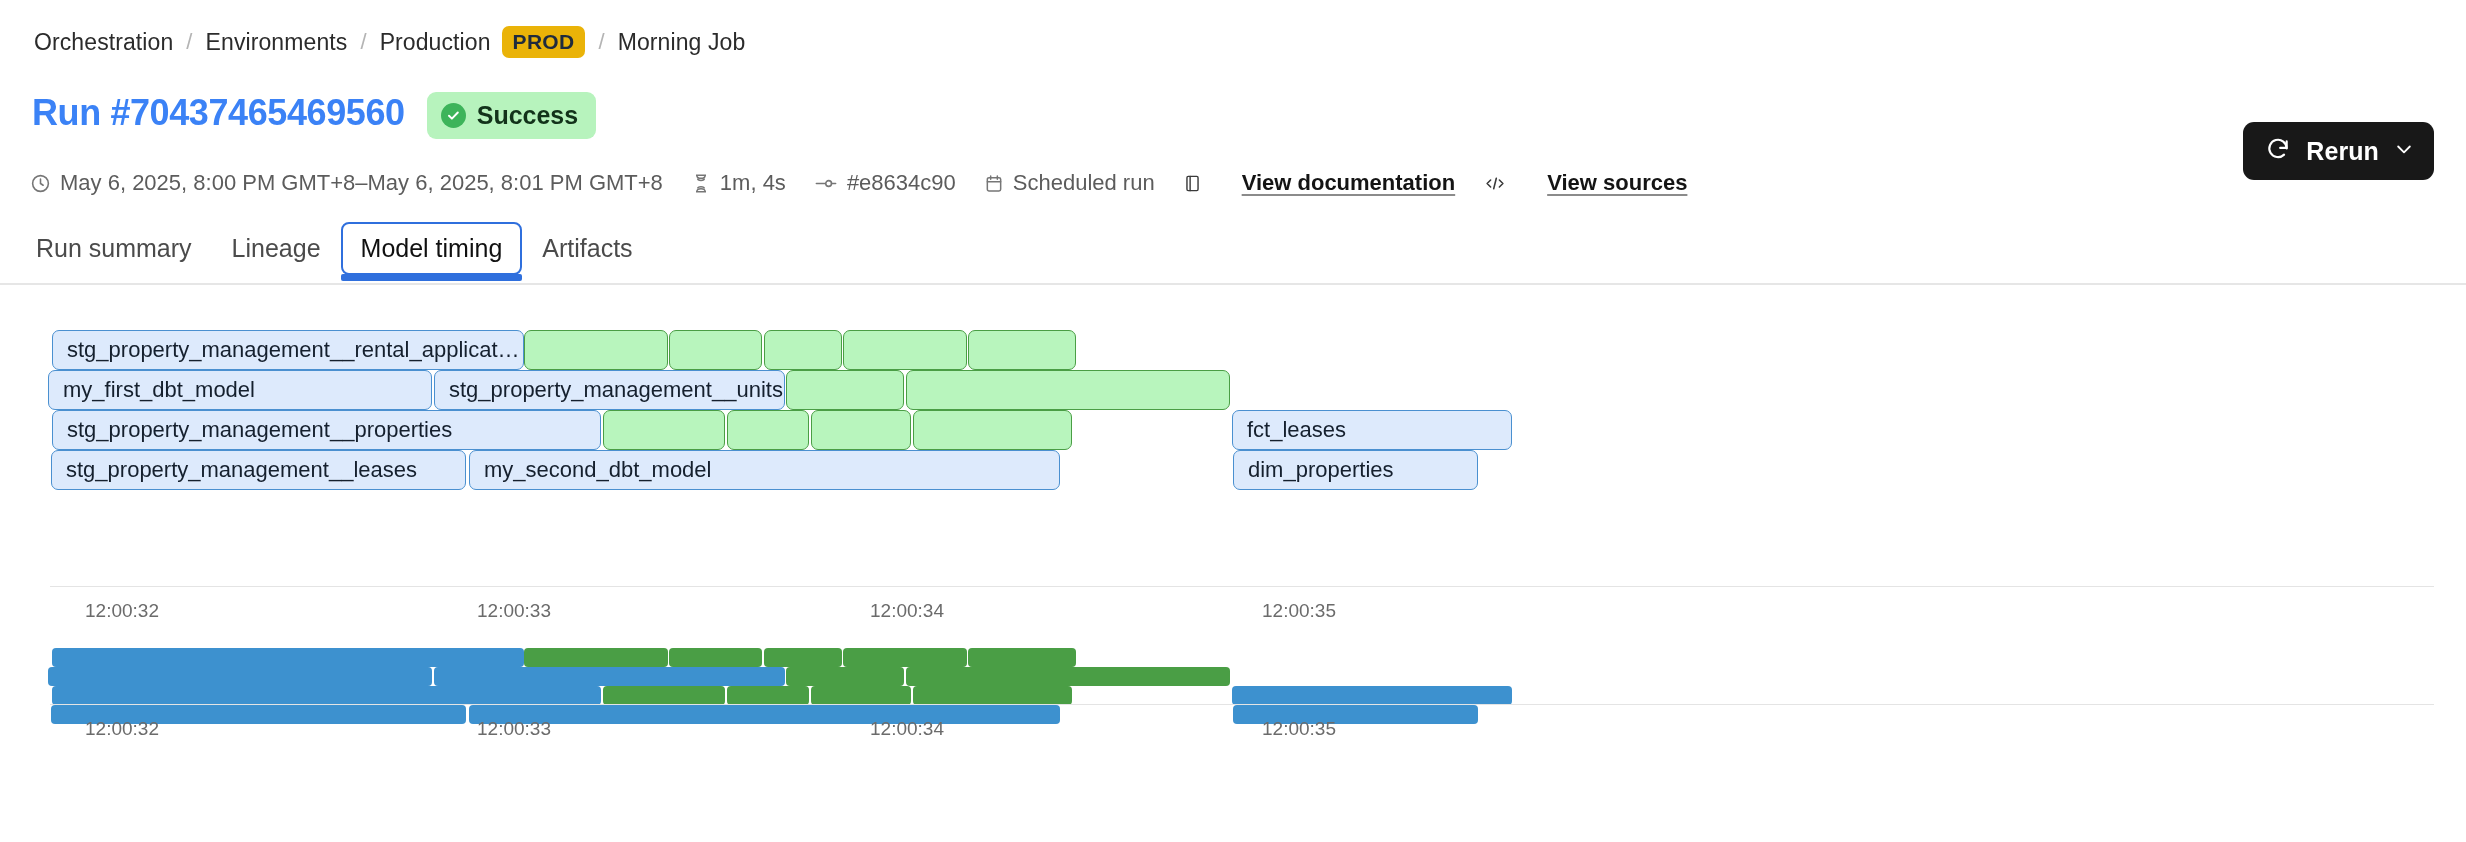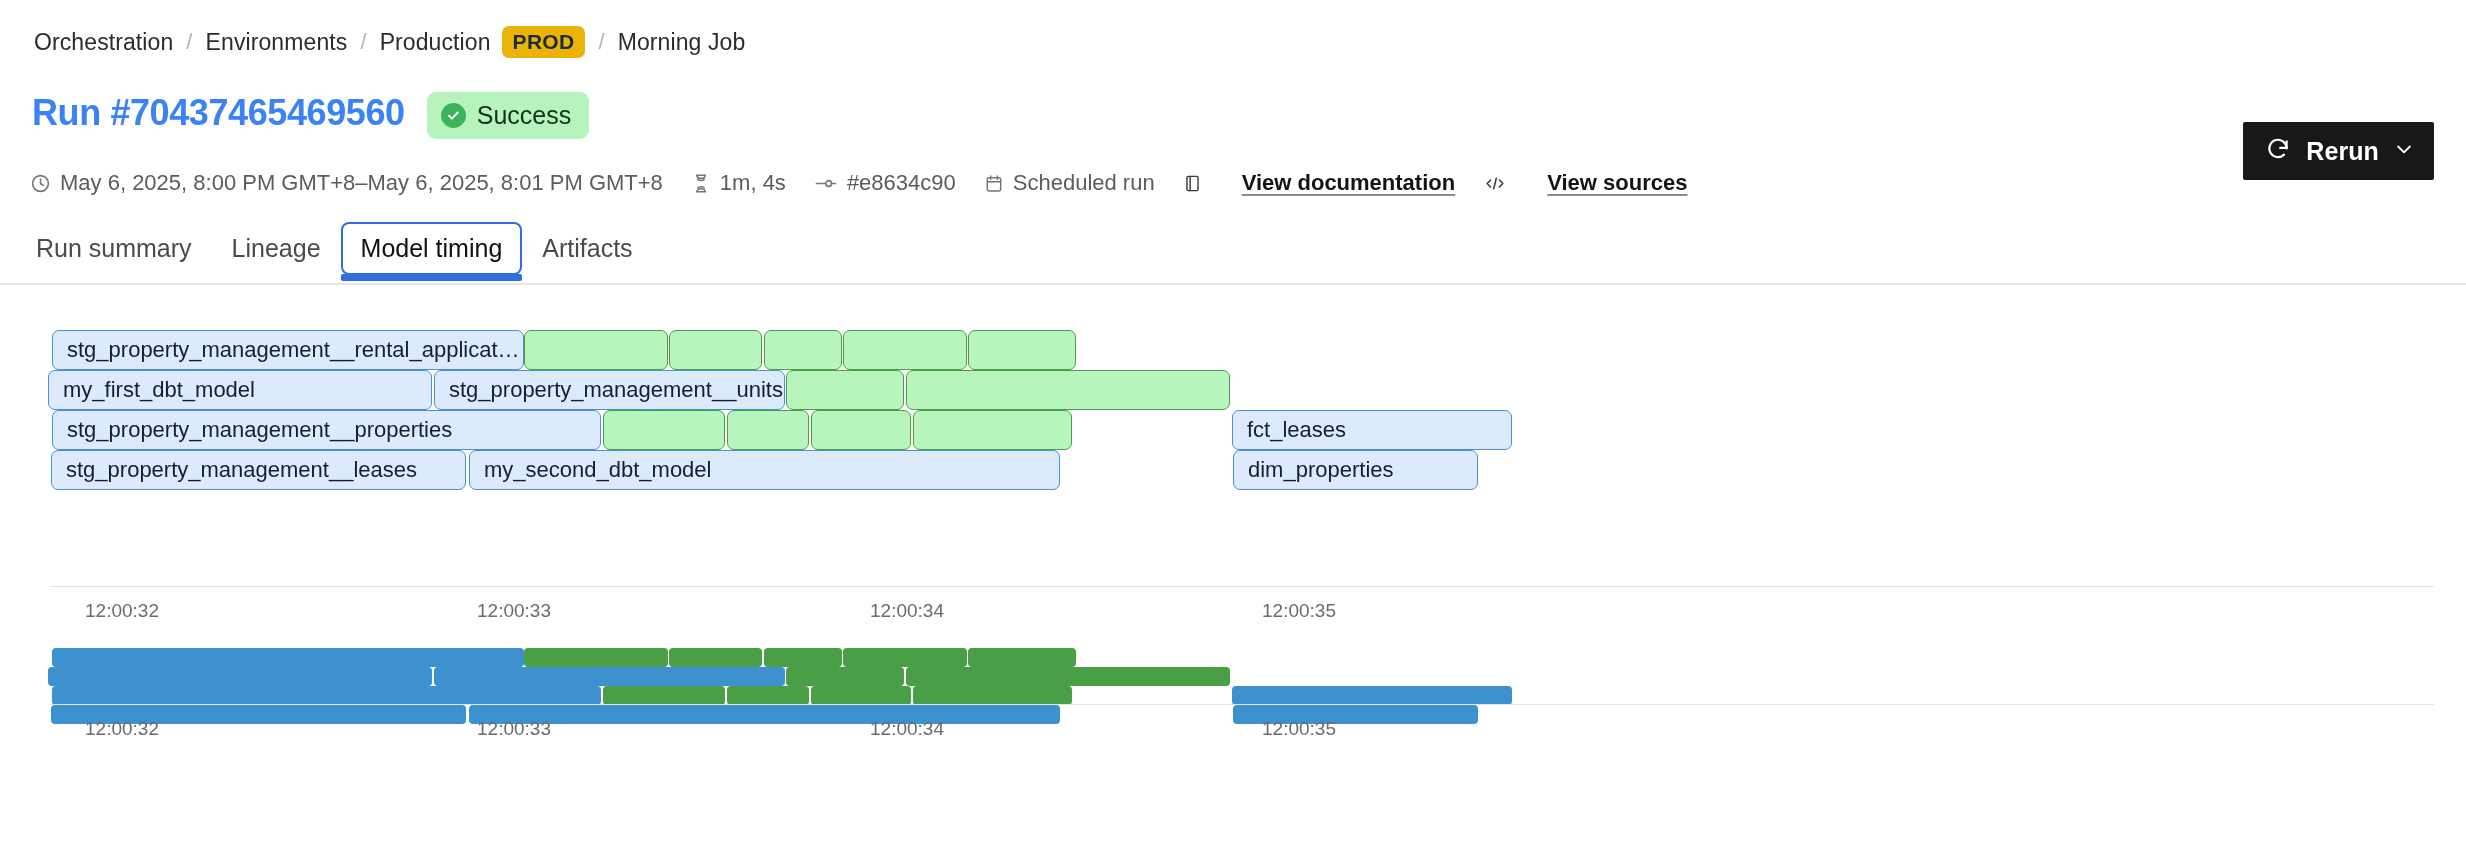--- a/index.html
+++ b/index.html
@@ -41,28 +41,28 @@
     display: flex; align-items: center; gap: 11px;
     background: #b7f3bd; border-radius: 9px;
     padding: 9px 18px 9px 14px; margin-top: 6px;
   }
   .status-badge .check {
     width: 25px; height: 25px; border-radius: 50%;
     background: #3db45a; display: flex; align-items: center; justify-content: center;
     flex: 0 0 auto;
   }
   .status-badge .check svg { display: block; }
-  .status-text { font-size: 25px; font-weight: 400; color: #12321a; text-align: center; }
+  .status-text { font-size: 25px; font-weight: 700; color: #12321a; text-align: center; }
 
   
   .rerun-btn {
     position: absolute; right: 32px; top: 122px;
     display: flex; align-items: center; gap: 15px;
     background: #181818; color: #fff;
-    border-radius: 2px; padding: 14px 20px 14px 22px;
+    border-radius: 11px; padding: 14px 20px 14px 22px;
     cursor: pointer; user-select: none;
   }
   .rerun-label { font-size: 25px; font-weight: 700; letter-spacing: .1px; }
 
   
   .meta-row {
     position: absolute; left: 30px; top: 170px;
     display: flex; align-items: center;
     font-size: 22px; color: #5c5c5c;
   }

